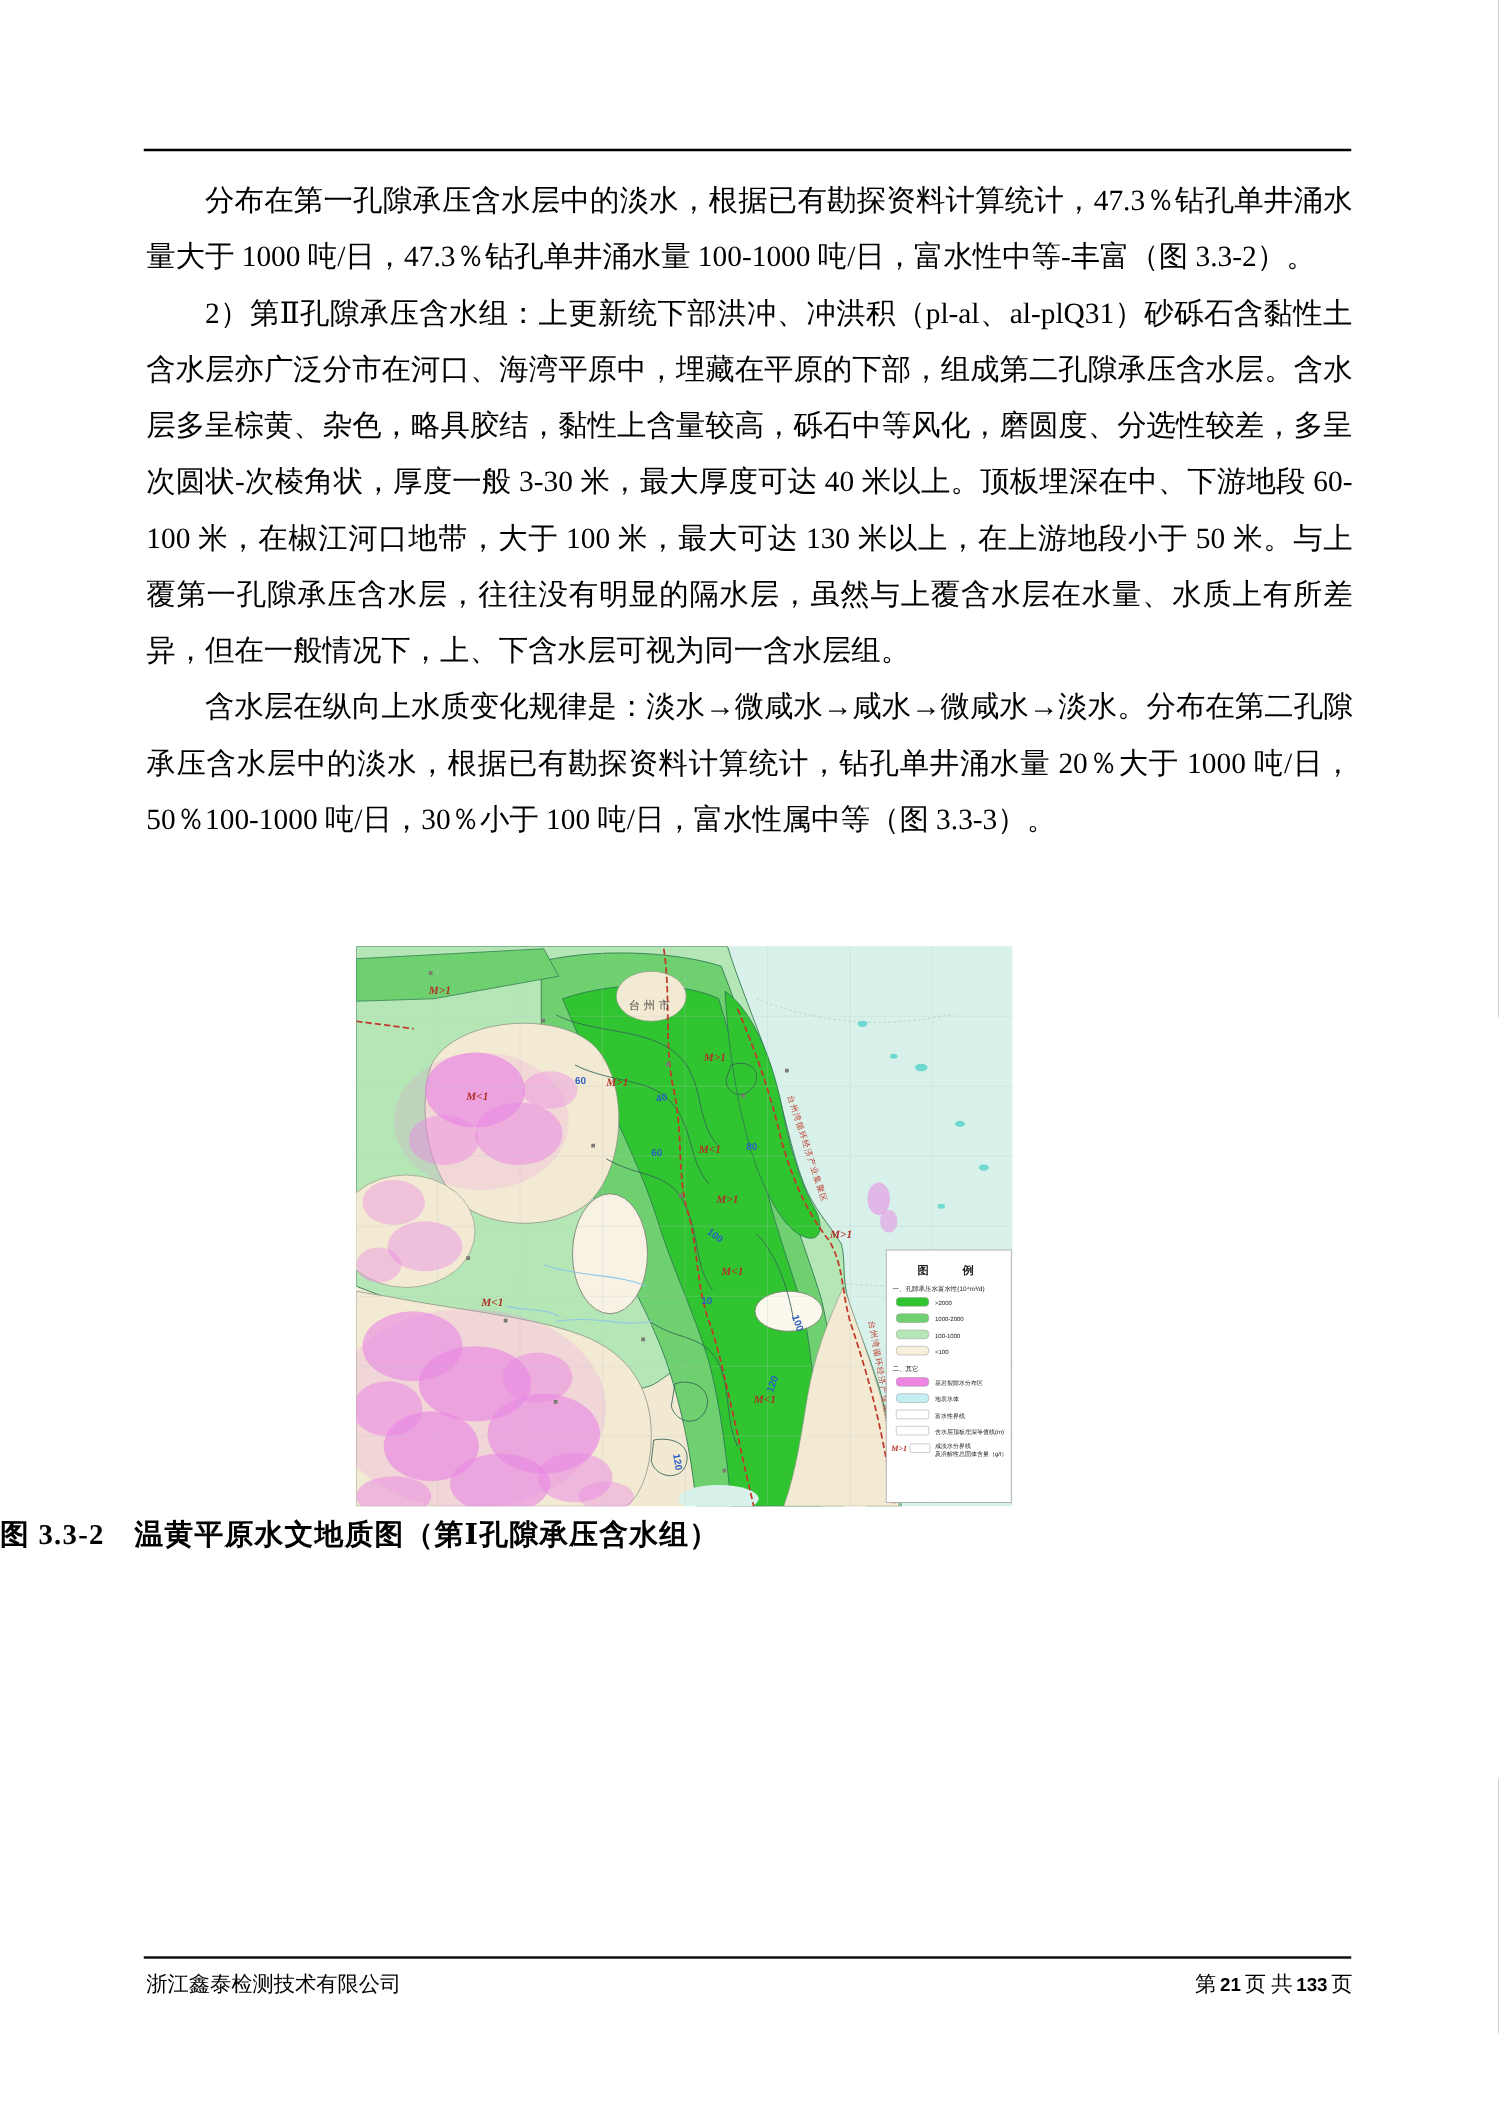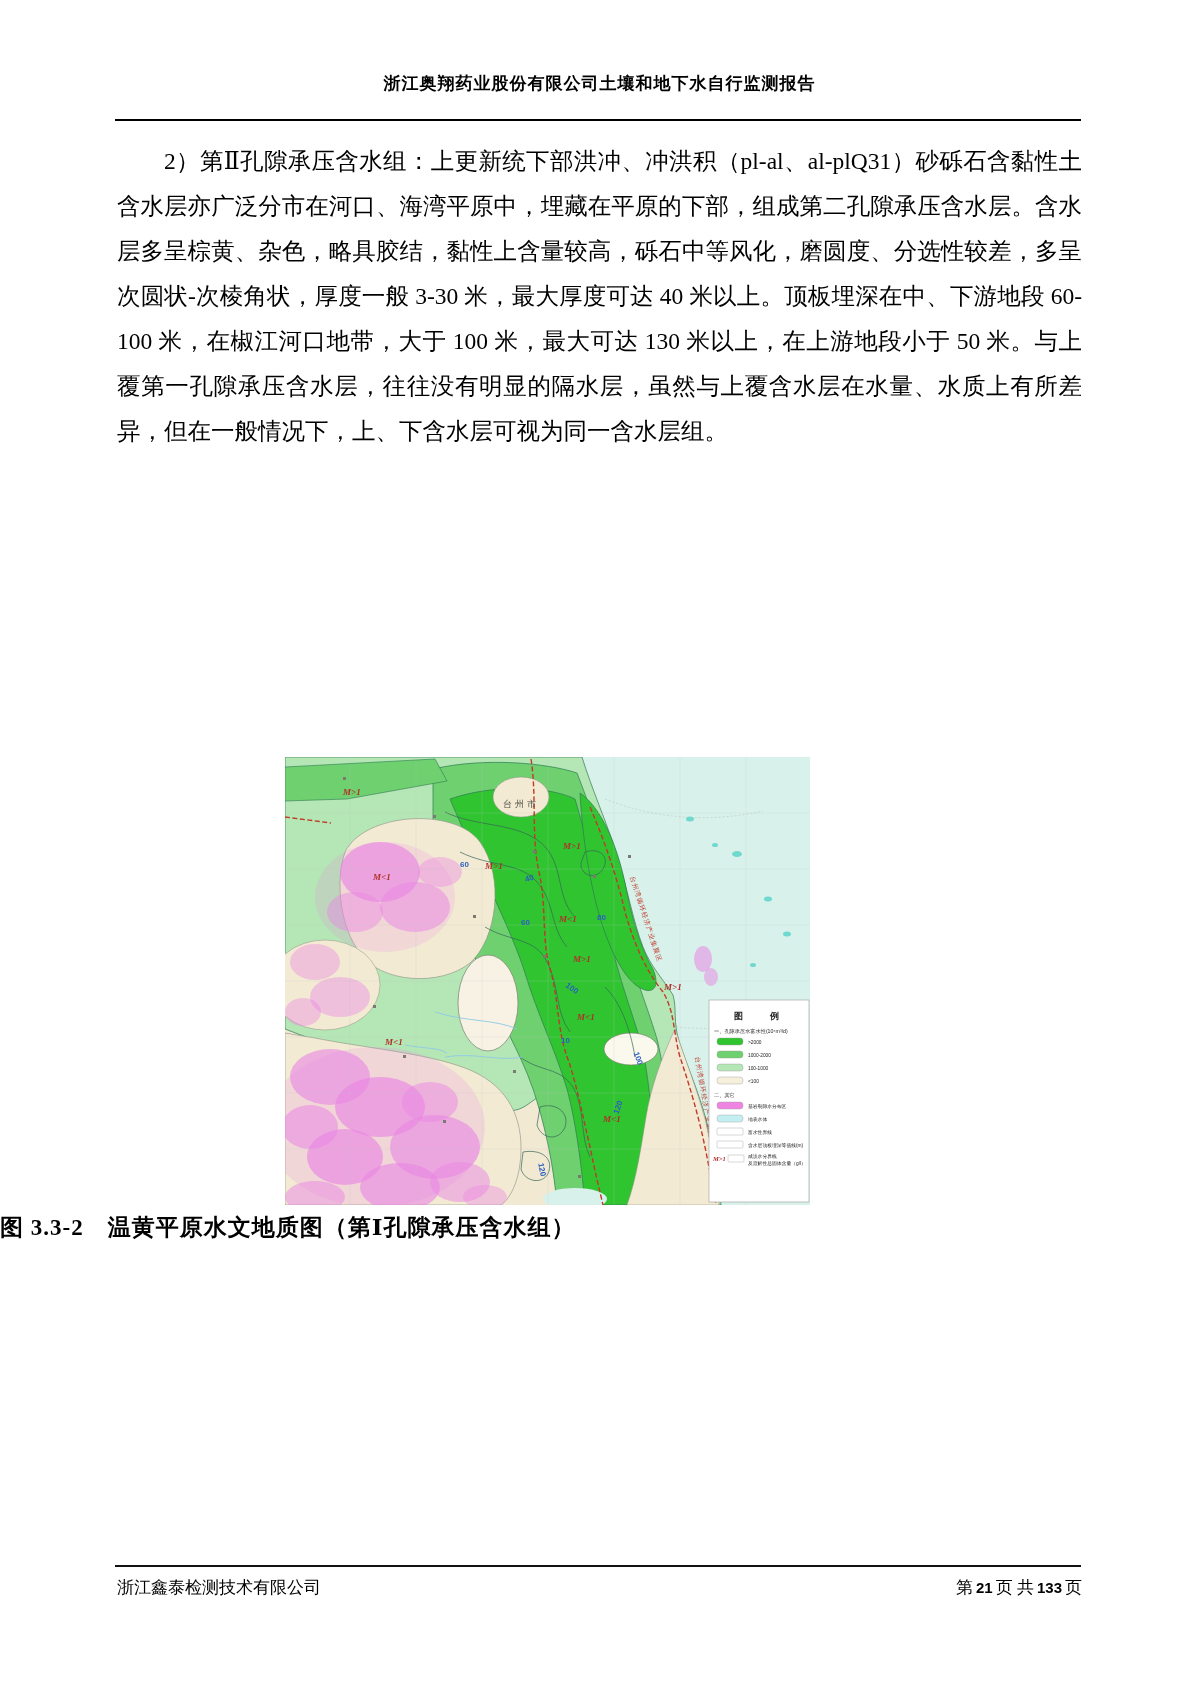--- a/index.html
+++ b/index.html
@@ -45,25 +45,26 @@
   .lg-title{font:bold 9px "Liberation Serif",serif;fill:#222;letter-spacing:9px;}
   .lg-sec{font:5.2px "Liberation Sans",sans-serif;fill:#222;}
   .lg-item{font:4.8px "Liberation Sans",sans-serif;fill:#222;}
   .lg-m{font:italic bold 6.5px "Liberation Serif",serif;fill:#b03028;}
 </style>
 </head>
 <body>
 
 <div class="page">
 
-  <div class="header-title">浙江奥翔药业股份有限公司土壤和地下水自行监测报告</div>
   <div class="header-rule"></div>
 
   <div class="content">
+    <p>分布在第一孔隙承压含水层中的淡水，根据已有勘探资料计算统计，47.3％钻孔单井涌水量大于 1000 吨/日，47.3％钻孔单井涌水量 100-1000 吨/日，富水性中等-丰富（图 3.3-2）。</p>
     <p>2）第Ⅱ孔隙承压含水组：上更新统下部洪冲、冲洪积（pl-al、al-plQ31）砂砾石含黏性土含水层亦广泛分市在河口、海湾平原中，埋藏在平原的下部，组成第二孔隙承压含水层。含水层多呈棕黄、杂色，略具胶结，黏性上含量较高，砾石中等风化，磨圆度、分选性较差，多呈次圆状-次棱角状，厚度一般 3-30 米，最大厚度可达 40 米以上。顶板埋深在中、下游地段 60-100 米，在椒江河口地带，大于 100 米，最大可达 130 米以上，在上游地段小于 50 米。与上覆第一孔隙承压含水层，往往没有明显的隔水层，虽然与上覆含水层在水量、水质上有所差异，但在一般情况下，上、下含水层可视为同一含水层组。</p>
+    <p>含水层在纵向上水质变化规律是：淡水→微咸水→咸水→微咸水→淡水。分布在第二孔隙承压含水层中的淡水，根据已有勘探资料计算统计，钻孔单井涌水量 20％大于 1000 吨/日，50％100-1000 吨/日，30％小于 100 吨/日，富水性属中等（图 3.3-3）。</p>
   </div>
 
   <div class="figure-wrap">
     <svg width="525" height="448" viewBox="0 0 525 448" xmlns="http://www.w3.org/2000/svg">
 
       <rect x="0" y="0" width="525" height="448" fill="#f2e9d3"></rect>
 
       <path fill="#d8f1ea" d="M297,0 L525,0 L525,448 L436,448 C432,410 426,378 418,352 C410,326 401,306 394,284 C388,264 392,252 388,238 C378,222 366,210 358,190 C348,164 342,130 332,98 C322,66 306,30 297,0 Z"></path>
 
       <path d="M320,42 C370,62 425,66 478,54" fill="none" stroke="#a8b6b2" stroke-width="0.6" stroke-dasharray="2,2" opacity="0.7"></path>

